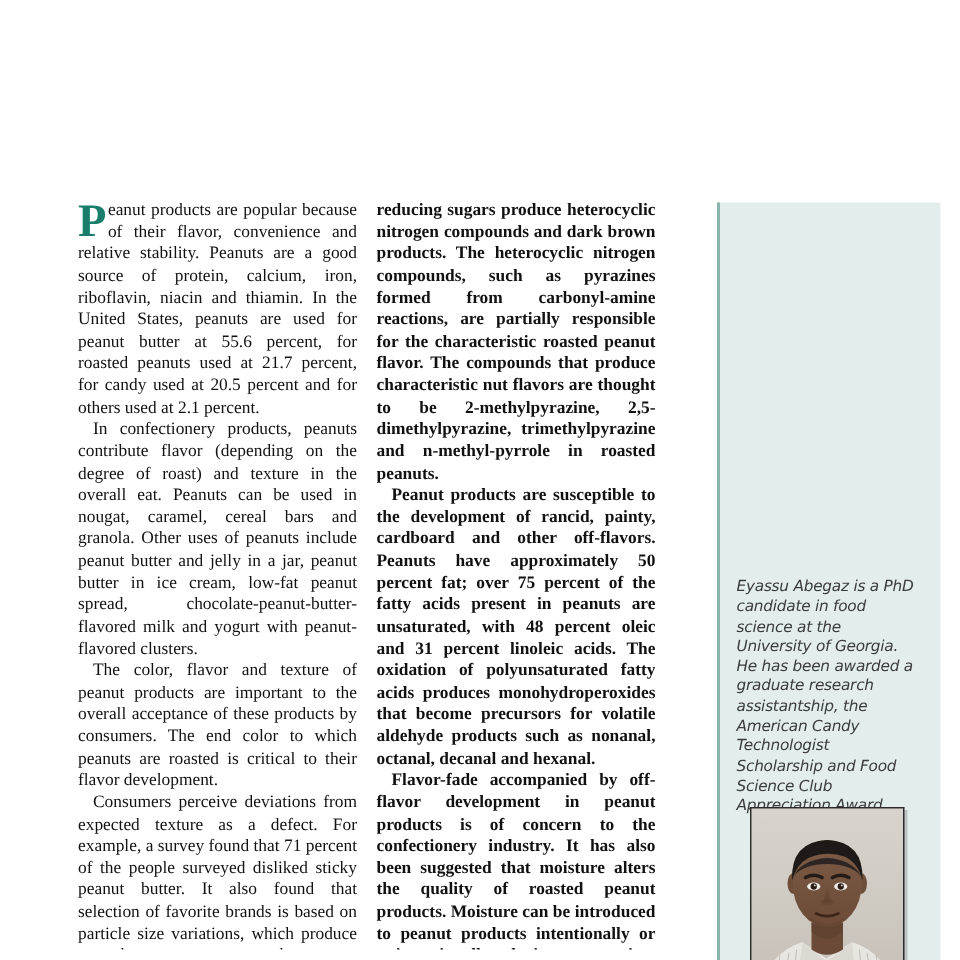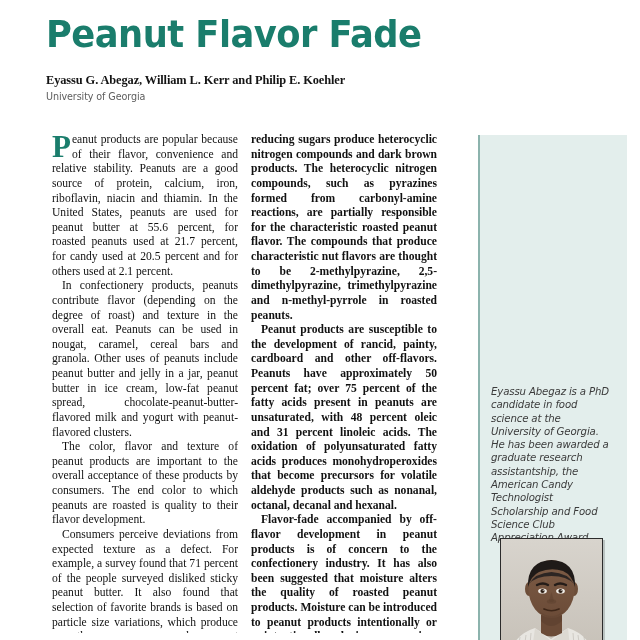--- a/index.html
+++ b/index.html
@@ -134,30 +134,25 @@
     overflow: hidden;
     background: #cfc9c2;
   }
   .photo-frame svg { display: block; width: 100%; height: 100%; }
 </style>
 </head>
 <body>
 
 <div class="page">
 
-  <div class="masthead">
-    <h1 class="article-title">Peanut Flavor Fade</h1>
-    <div class="byline">Eyassu G. Abegaz, William L. Kerr and Philip E. Koehler</div>
-    <div class="affiliation">University of Georgia</div>
-  </div>
 
   <div class="col col-1">
     <p class="first dropcap-para">Peanut products are popular because of their flavor, convenience and relative stability. Peanuts are a good source of protein, calcium, iron, riboflavin, niacin and thiamin. In the United States, peanuts are used for peanut butter at 55.6 percent, for roasted peanuts used at 21.7 percent, for candy used at 20.5 percent and for others used at 2.1 percent.</p>
     <p>In confectionery products, peanuts contribute flavor (depending on the degree of roast) and texture in the overall eat. Peanuts can be used in nougat, caramel, cereal bars and granola. Other uses of peanuts include peanut butter and jelly in a jar, peanut butter in ice cream, low-fat peanut spread, chocolate-peanut-butter-flavored milk and yogurt with peanut-flavored clusters.</p>
-    <p>The color, flavor and texture of peanut products are important to the overall acceptance of these products by consumers. The end color to which peanuts are roasted is quality to their flavor development.</p>
+    <p>The color, flavor and texture of peanut products are important to the overall acceptance of these products by consumers. The end color to which peanuts are roasted is critical to their flavor development.</p>
     <p>Consumers perceive deviations from expected texture as a defect. For example, a survey found that 71 percent of the people surveyed disliked sticky peanut butter. It also found that selection of favorite brands is based on particle size variations, which produce smooth, creamy or crunchy peanut butter.</p>
 
   </div>
 
   <div class="col col-2">
     <p class="first">reducing sugars produce heterocyclic nitrogen compounds and dark brown products. The heterocyclic nitrogen compounds, such as pyrazines formed from carbonyl-amine reactions, are partially responsible for the characteristic roasted peanut flavor. The compounds that produce characteristic nut flavors are thought to be 2-methylpyrazine, 2,5-dimethylpyrazine, trimethylpyrazine and n-methyl-pyrrole in roasted peanuts.</p>
     <p>Peanut products are susceptible to the development of rancid, painty, cardboard and other off-flavors. Peanuts have approximately 50 percent fat; over 75 percent of the fatty acids present in peanuts are unsaturated, with 48 percent oleic and 31 percent linoleic acids. The oxidation of polyunsaturated fatty acids produces monohydroperoxides that become precursors for volatile aldehyde products such as nonanal, octanal, decanal and hexanal.</p>
     <p>Flavor-fade accompanied by off-flavor development in peanut products is of concern to the confectionery industry. It has also been suggested that moisture alters the quality of roasted peanut products. Moisture can be introduced to peanut products intentionally or unintentionally during processing, transport or storage. Few studies have shown how different levels of common ingredients such as water, antioxidants and sugar influence peanut quality during</p>
   </div>
 

